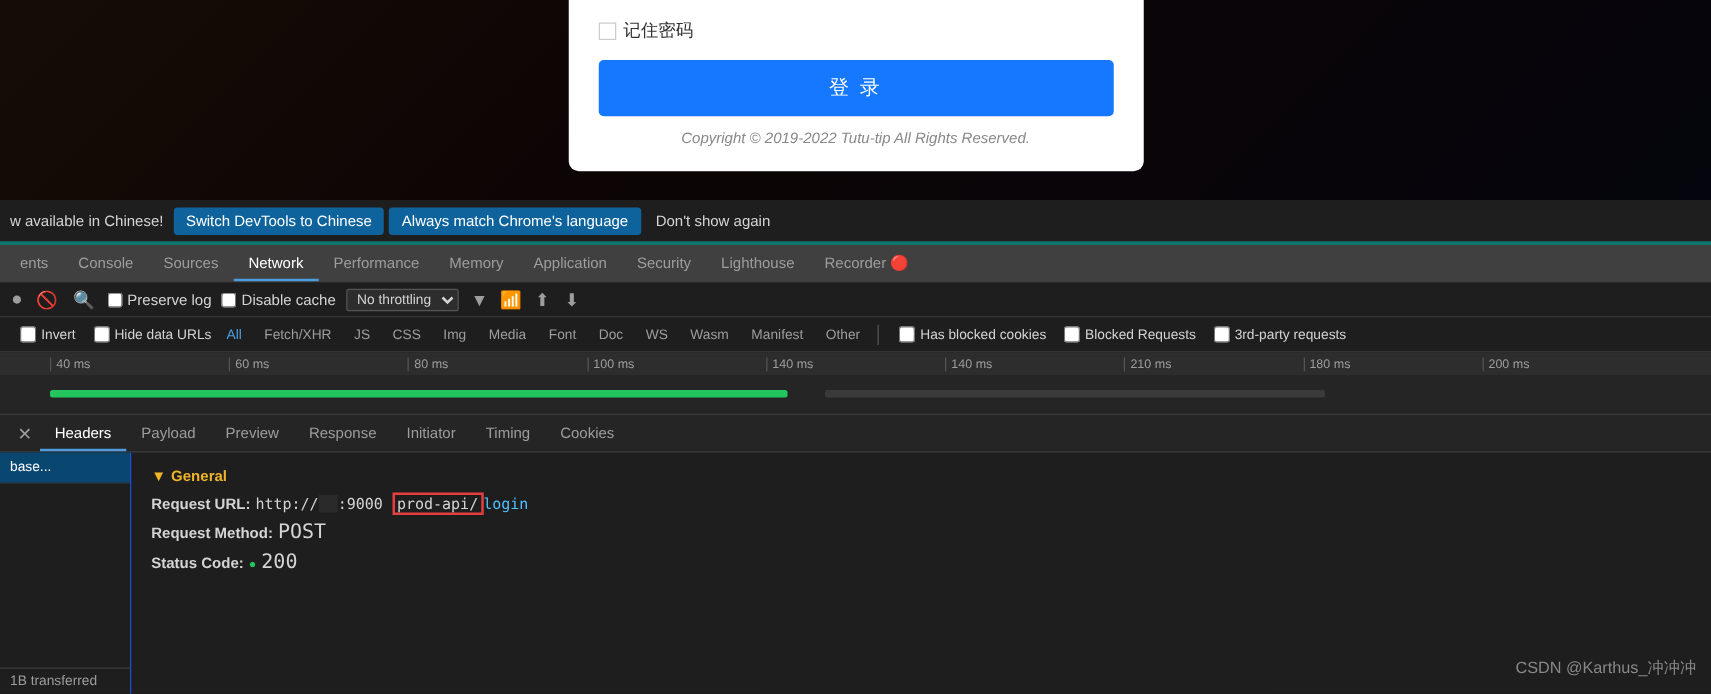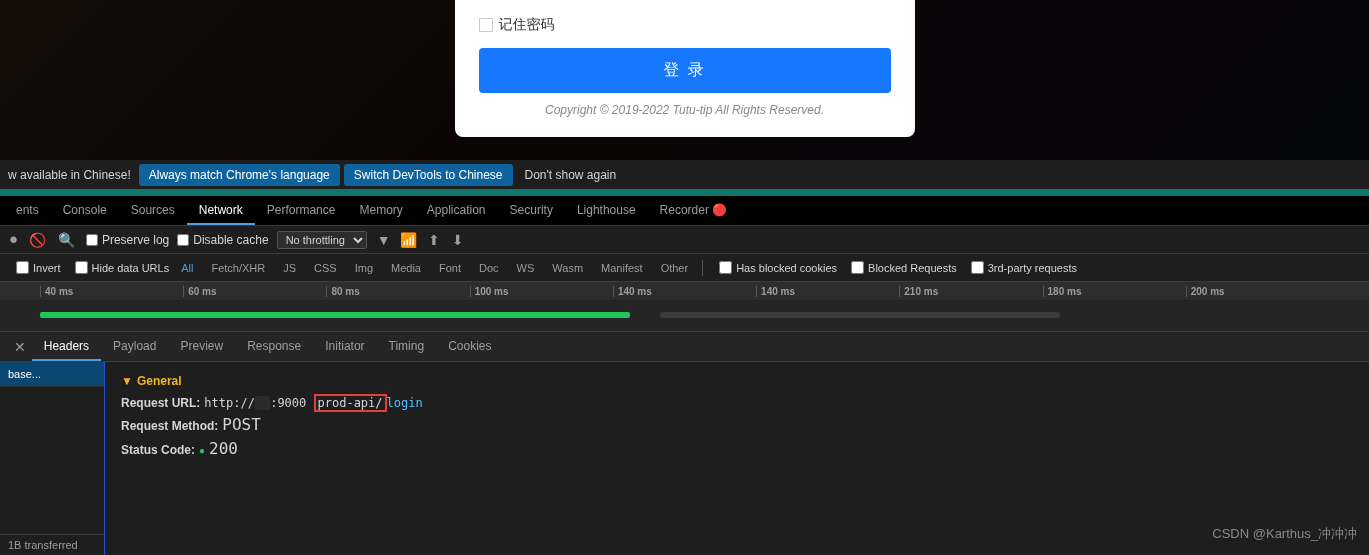--- a/index.html
+++ b/index.html
@@ -80,21 +80,21 @@
       position: absolute;
       top: 160px;
       left: 0;
       right: 0;
       height: 36px;
       background: #1e1e1e;
       display: flex;
       align-items: center;
       padding: 0 8px;
       gap: 4px;
-      border-bottom: 7px solid #0f766e;
+      border-bottom: 3px solid #0f766e;
     }
     .banner-text {
       color: #d4d4d4;
       font-size: 12px;
       margin-right: 4px;
     }
     .banner-btn {
       padding: 4px 10px;
       border: none;
       border-radius: 3px;
@@ -114,21 +114,21 @@
       padding: 4px 8px;
     }
 
     
     .devtools-tabs {
       position: absolute;
       top: 196px;
       left: 0;
       right: 0;
       height: 30px;
-      background: #000000;
+      background: #404040;
       display: flex;
       align-items: center;
       border-bottom: 1px solid #3c3c3c;
       padding: 0 4px;
     }
     .dt-tab {
       padding: 6px 12px;
       font-size: 12px;
       color: #9d9d9d;
       cursor: pointer;
@@ -244,21 +244,20 @@
       align-items: center;
       padding: 0 40px;
       gap: 0;
     }
     .ruler-tick {
       flex: 1;
       font-size: 10px;
       color: #9d9d9d;
       border-left: 1px solid #555;
       padding-left: 4px;
-      font-weight: bold;
     }
     .timeline-bars {
       height: 32px;
       position: relative;
       padding: 4px 40px;
     }
     .timeline-bar-green {
       height: 6px;
       background: #22c55e;
       border-radius: 2px;
@@ -420,22 +419,22 @@
   <div class="remember-row">
     <div class="remember-checkbox"></div>
     <span class="remember-label">记住密码</span>
   </div>
   <button class="login-btn">登 录</button>
   <div class="copyright-text">Copyright © 2019-2022 Tutu-tip All Rights Reserved.</div>
 </div>
 
 <div class="devtools-banner">
   <span class="banner-text">w available in Chinese!</span>
+  <button class="banner-btn banner-btn-blue">Switch DevTools to Chinese</button>
   <button class="banner-btn banner-btn-blue">Always match Chrome's language</button>
-  <button class="banner-btn banner-btn-blue">Switch DevTools to Chinese</button>
   <button class="banner-dismiss">Don't show again</button>
 </div>
 
 <div class="devtools-tabs">
   <div class="dt-tab">ents</div>
   <div class="dt-tab">Console</div>
   <div class="dt-tab">Sources</div>
   <div class="dt-tab active">Network</div>
   <div class="dt-tab">Performance</div>
   <div class="dt-tab">Memory</div>

